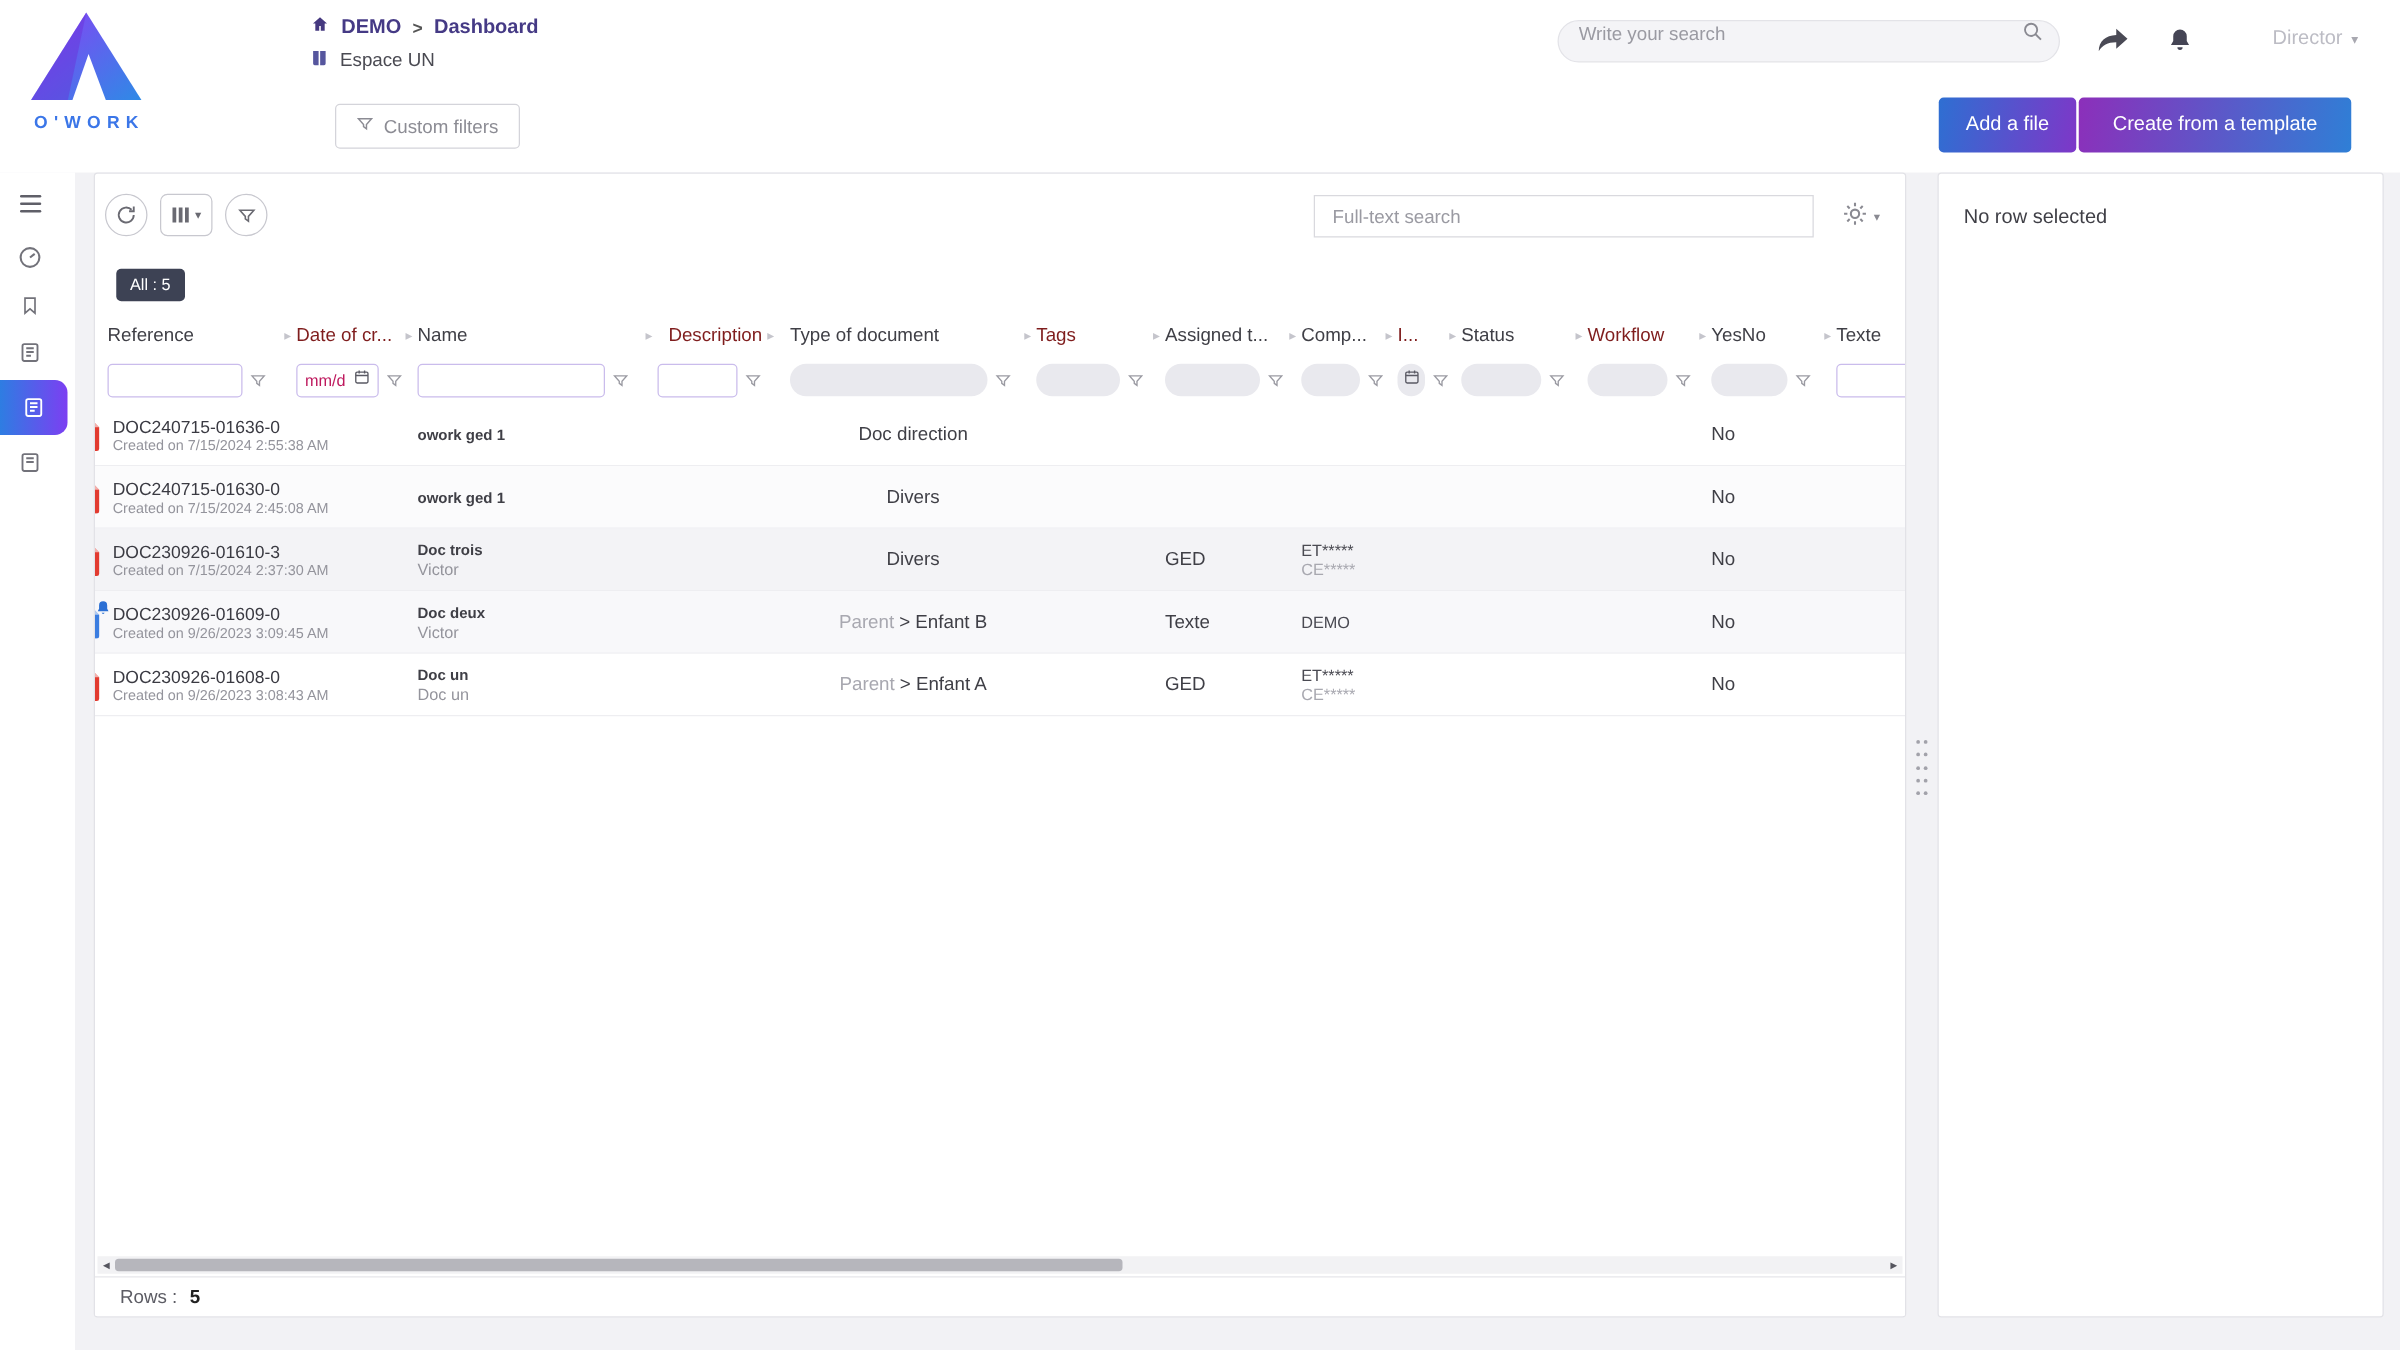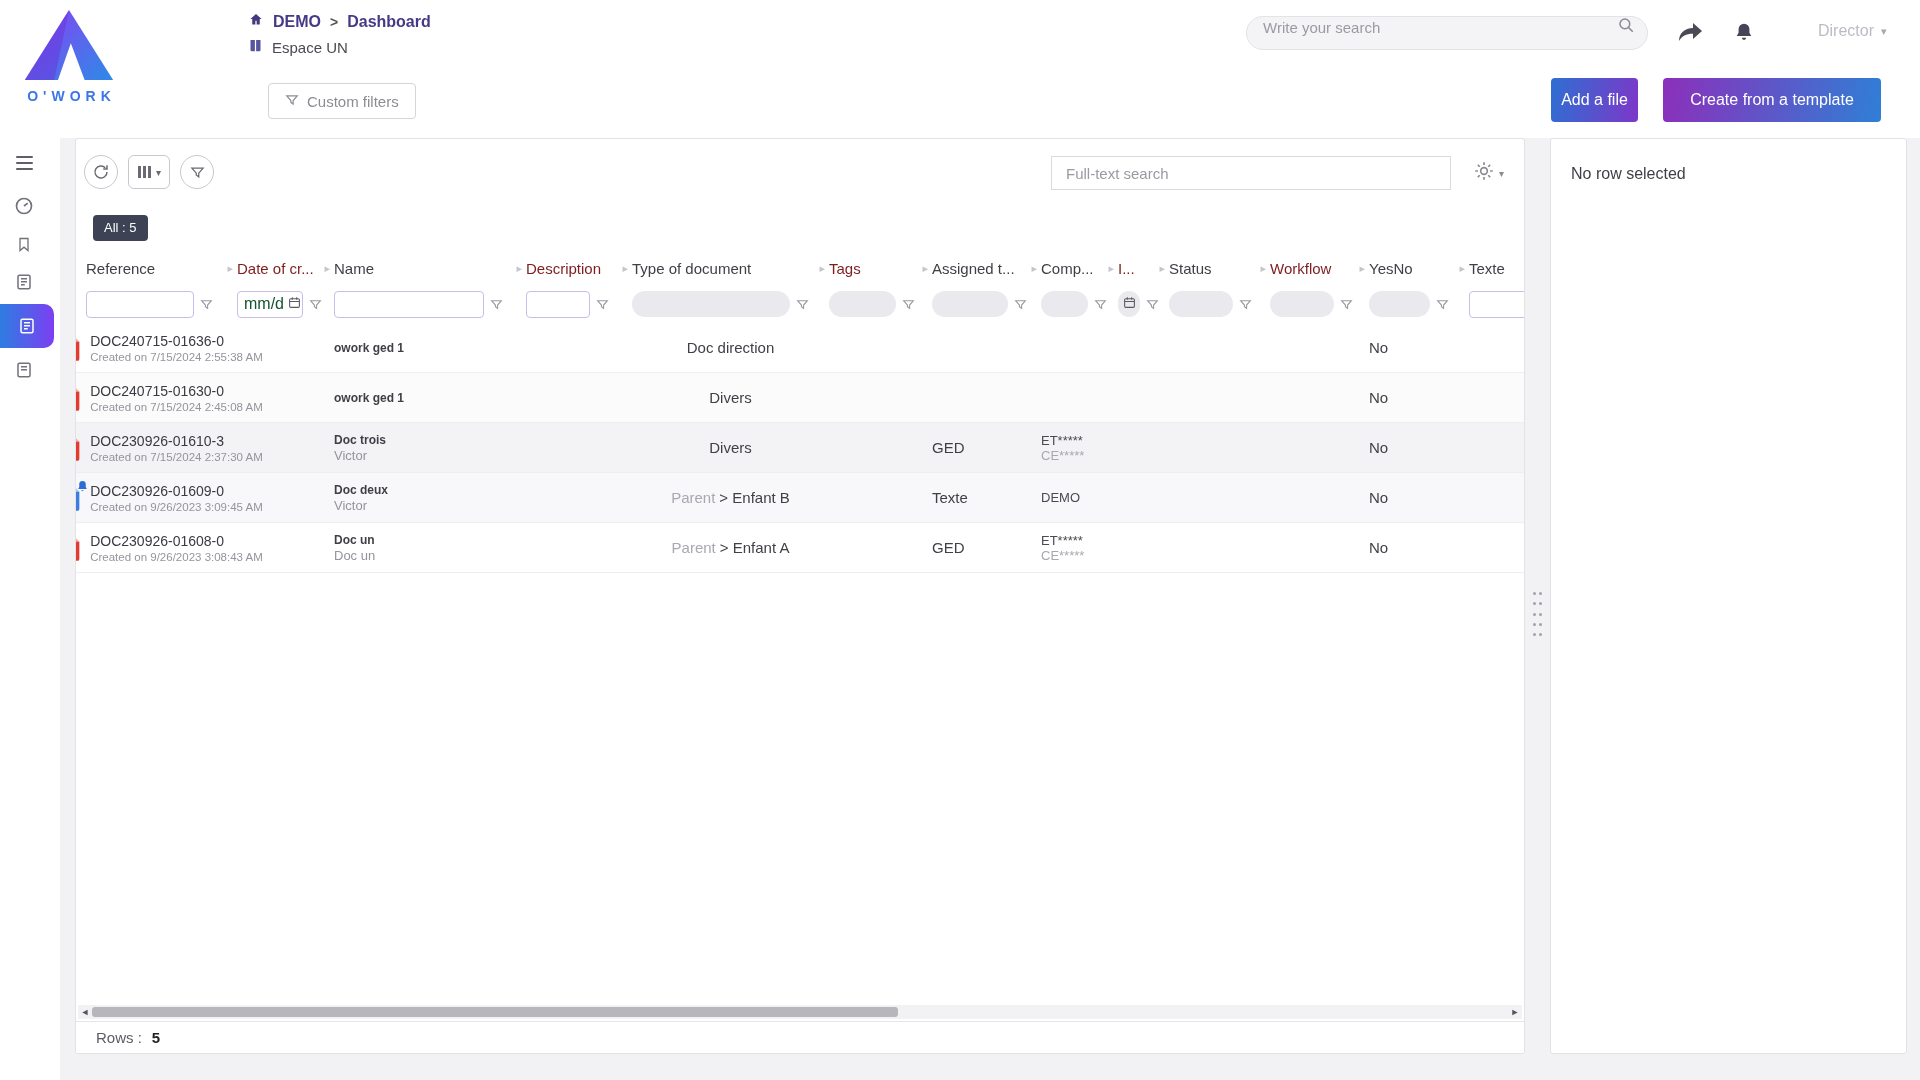--- a/index.html
+++ b/index.html
@@ -18,21 +18,21 @@
   .top-search{position:absolute;left:1246px;top:16px;width:402px;height:34px;background:#f4f4f7;border:1px solid #e3e3e8;border-radius:17px;display:flex;align-items:center;padding:0 12px 12px 16px}
   .top-search input{flex:1;border:none;outline:none;background:transparent;font-family:inherit;font-size:15px;color:#555}
   .top-search input::placeholder{color:#9a9aa2}
   .icon-abs{position:absolute;display:flex;align-items:center;justify-content:center;cursor:pointer}
   #share{left:1674px;top:18px;width:32px;height:30px}
   #bell{left:1728px;top:17px;width:32px;height:30px}
   .role{position:absolute;left:1818px;top:22px;display:flex;align-items:center;gap:7px;font-size:16px;color:#bcbcc4;cursor:pointer}
   .role .caret{font-size:11px;color:#a8a8b0}
   .btn-outline{position:absolute;left:268px;top:83px;height:36px;display:flex;align-items:center;gap:8px;padding:0 16px;background:#fff;border:1px solid #d4d4da;border-radius:4px;font-size:15px;color:#8c8c94;cursor:pointer;font-family:inherit}
   .btn-grad{position:absolute;top:78px;height:44px;border:none;border-radius:4px;color:#fff;font-size:16px;font-family:inherit;cursor:pointer}
-  #btn-add{left:1551px;width:87px;background:linear-gradient(100deg,#2e6fd2,#7e37c8)}
+  #btn-add{left:1551px;width:110px;background:linear-gradient(100deg,#2e6fd2,#7e37c8)}
   #btn-create{left:1663px;width:218px;background:linear-gradient(100deg,#8c2fba,#2f7fd6)}
 
   
   .sidebar{position:absolute;top:138px;left:0;width:60px;bottom:0;background:#fff}
   .sb-item{position:absolute;left:8px;width:32px;height:34px;display:flex;align-items:center;justify-content:center;cursor:pointer}
   #sb-menu{top:8px}#sb-gauge{top:51px}#sb-bookmark{top:89px}#sb-doc1{top:127px}#sb-doc2{top:215px}
   .sb-bars{display:flex;flex-direction:column;gap:4px}
   .sb-bars i{display:block;width:17px;height:2px;background:#5f5f68;border-radius:1px}
   .sb-active{position:absolute;left:0;top:166px;width:54px;height:44px;background:linear-gradient(90deg,#2e7de2,#7c3ff2);border-radius:0 10px 10px 0;display:flex;align-items:center;justify-content:center;cursor:pointer}
 
@@ -51,21 +51,21 @@
 
   .t-head{position:absolute;left:10px;top:112px;height:34px;display:flex}
   .th{display:flex;align-items:center;justify-content:space-between;padding-right:4px;font-size:15px;color:#3f3f46;flex:none;cursor:pointer}
   .th.muted .th-label{color:#7f1d1d}
   .th-chevron{font-size:11px;color:#c5c5cc;margin-left:4px}
 
   .t-filter{position:absolute;left:10px;top:146px;height:38px;display:flex;align-items:center}
   .fc{display:flex;align-items:center;gap:6px;flex:none}
   .f-text{height:27px;border:1px solid #cabcec;border-radius:4px;background:#fff;display:inline-flex;align-items:center;padding:0 6px;gap:4px}
   .f-date{justify-content:space-between}
-  .f-ph{font-size:16px;color:#14532d}
+  .f-ph{font-size:13px;color:#be185d}
   .f-dis{height:26px;background:#e9e9ee;border-radius:13px;display:inline-flex;align-items:center;justify-content:center}
   .funnel{display:inline-flex;cursor:pointer}
 
   .t-body{position:absolute;left:0;top:184px;width:1448px}
   .tr{display:flex;height:50px;padding-left:10px;border-bottom:1px solid #eeeef1;background:#fff;cursor:pointer}
   .tr:nth-child(2){background:#fbfbfc}
   .tr:nth-child(3){background:#f3f3f6}
   .tr:nth-child(4){background:#f8f8fa}
   .td{flex:none;display:flex;flex-direction:column;justify-content:center;font-size:15px;color:#3f3f46;overflow:visible}
   .td-ref{flex-direction:row;align-items:center;gap:9px}
@@ -262,21 +262,21 @@
           <span class="th-chevron">▸</span>
         </div>
         <div class="th muted" style="width: 97px;">
           <span class="th-label">Date of cr...</span>
           <span class="th-chevron">▸</span>
         </div>
         <div class="th" style="width: 192px;">
           <span class="th-label">Name</span>
           <span class="th-chevron">▸</span>
         </div>
-        <div class="th muted" style="width: 106px;">
+        <div class="th muted" style="width: 106px; justify-content: center;">
           <span class="th-label">Description</span>
           <span class="th-chevron">▸</span>
         </div>
         <div class="th" style="width: 197px;">
           <span class="th-label">Type of document</span>
           <span class="th-chevron">▸</span>
         </div>
         <div class="th muted" style="width: 103px;">
           <span class="th-label">Tags</span>
           <span class="th-chevron">▸</span>

